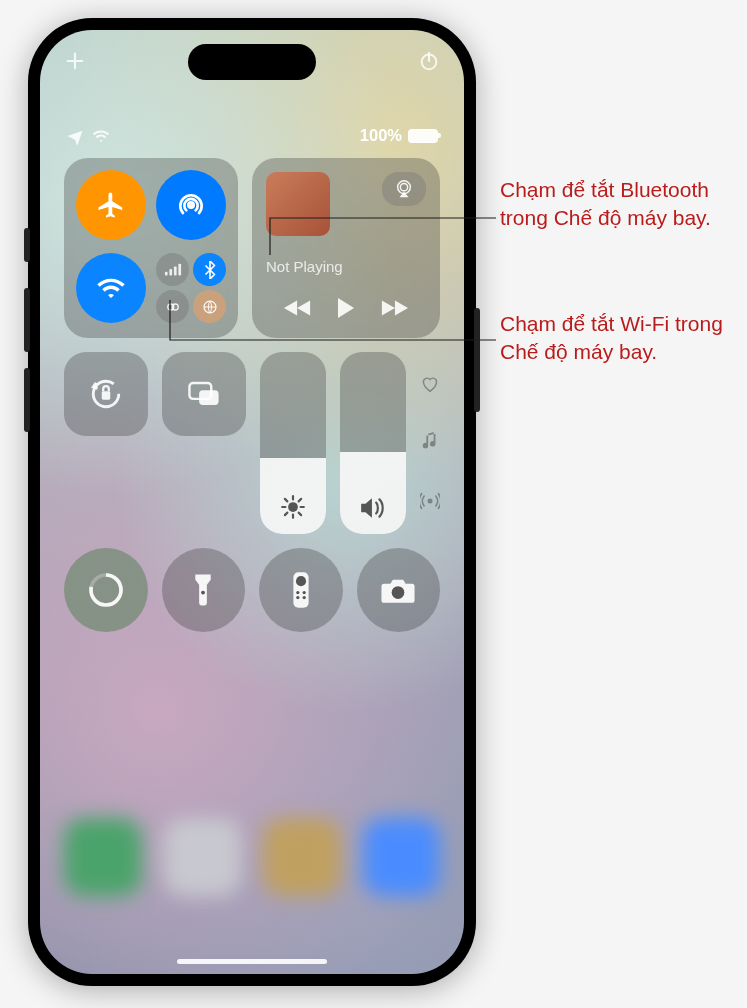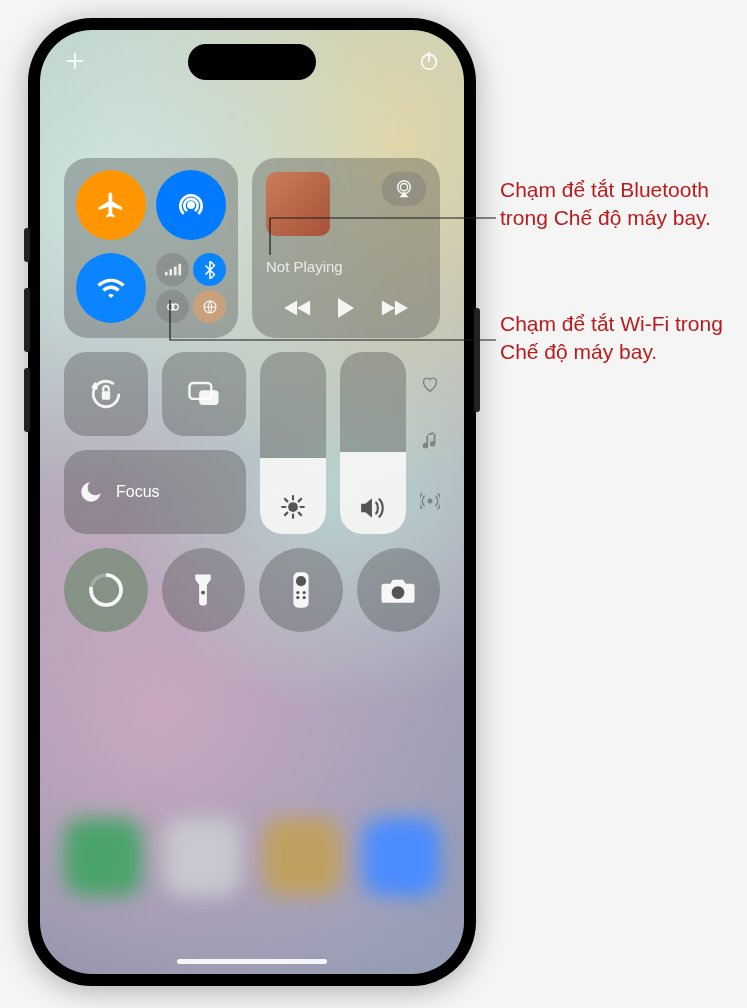--- a/index.html
+++ b/index.html
@@ -240,20 +240,34 @@
         </svg>
       </div>
       <div>
         <svg width="22" height="22" viewBox="0 0 24 24">
           <circle cx="12" cy="13" r="8" stroke="rgba(255,255,255,.8)" stroke-width="2.2" fill="none"></circle>
           <line x1="12" y1="3" x2="12" y2="12" stroke="rgba(255,255,255,.8)" stroke-width="2.4" stroke-linecap="round"></line>
         </svg>
       </div>
     </div>
 
+    <div class="status-row">
+      <div class="status-left">
+        <svg width="18" height="18" viewBox="0 0 24 24">
+          <path d="M2 12l20-7-7 20-3-8-10-5z" fill="rgba(255,255,255,.9)"></path>
+        </svg>
+        <svg width="18" height="14" viewBox="0 0 24 18">
+          <path d="M12 17l-2-2c1-1 3-1 4 0l-2 2zM5 10c4-4 10-4 14 0l-2 2c-3-3-7-3-10 0l-2-2zM1 6c6-6 16-6 22 0l-2 2C16 3 8 3 3 8L1 6z" fill="rgba(255,255,255,.9)"></path>
+        </svg>
+      </div>
+      <div class="status-right">
+        <span>100%</span>
+        <div class="battery"></div>
+      </div>
+    </div>
 
     <div class="cc">
 
       <div class="row">
         <div class="tile conn-tile">
           <div class="circle-btn orange">
             <svg width="30" height="30" viewBox="0 0 24 24">
               <path d="M21 16v-2l-8-5V3.5a1.5 1.5 0 0 0-3 0V9l-8 5v2l8-2.5V19l-2 1.5V22l3.5-1 3.5 1v-1.5L13 19v-5.5l8 2.5z" fill="#fff"></path>
             </svg>
           </div>
@@ -340,26 +354,20 @@
                 <path d="M10 10v-1.5a2 2 0 0 1 4 0V10" stroke="rgba(255,255,255,.9)" stroke-width="1.6" fill="none"></path>
                 <path d="M5 4l-2 3 3 1" stroke="rgba(255,255,255,.9)" stroke-width="2" fill="none"></path>
               </svg>
             </div>
             <div class="sq">
               <svg width="34" height="28" viewBox="0 0 28 22">
                 <rect x="2" y="2" width="18" height="13" rx="3" stroke="rgba(255,255,255,.9)" stroke-width="2" fill="none"></rect>
                 <rect x="10" y="8" width="16" height="12" rx="3" fill="rgba(255,255,255,.9)"></rect>
               </svg>
             </div>
-          </div>
-          <div class="focus-tile">
-            <svg width="26" height="26" viewBox="0 0 24 24">
-              <path d="M21 13A9 9 0 1 1 11 3a7 7 0 0 0 10 10z" fill="rgba(255,255,255,.92)"></path>
-            </svg>
-            <span>Focus</span>
           </div>
         </div>
 
         <div class="vslider">
           <div class="fill" style="height:42%;"></div>
           <div class="icon-holder">
             <svg width="26" height="26" viewBox="0 0 24 24">
               <circle cx="12" cy="12" r="4.5" fill="#555"></circle>
               <g stroke="#555" stroke-width="2" stroke-linecap="round">
                 <line x1="12" y1="2" x2="12" y2="5"></line>

